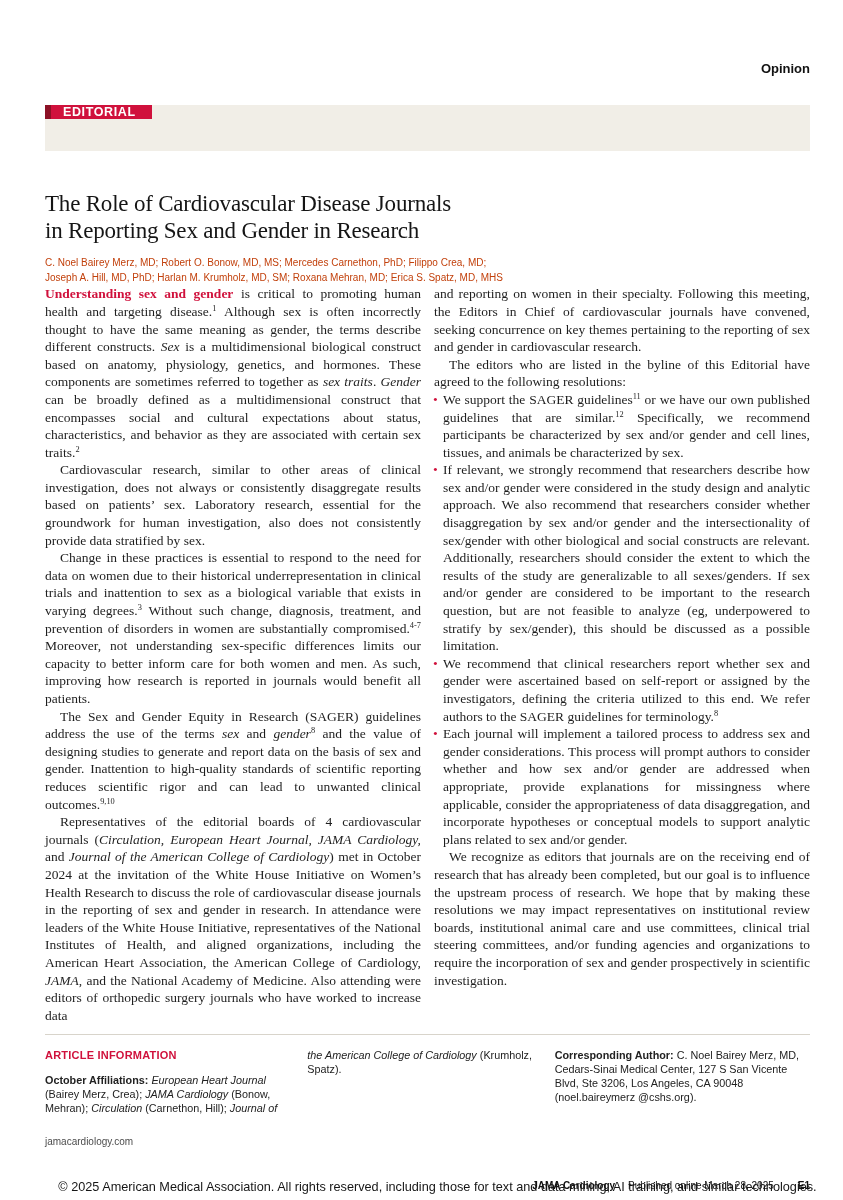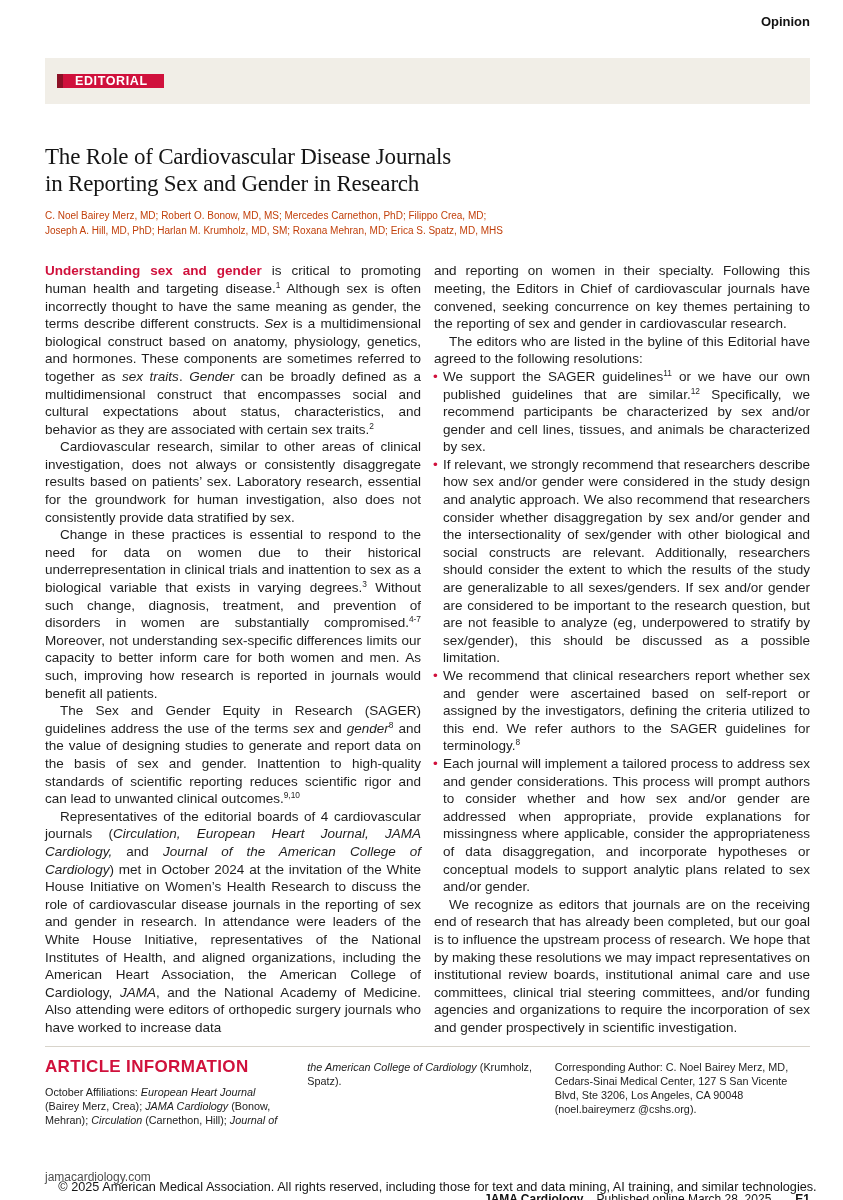--- a/index.html
+++ b/index.html
@@ -10,54 +10,54 @@
     --ink:#1c1c1c;
   }
   *{box-sizing:border-box;}
   html,body{margin:0;padding:0;}
   body{
     width:843px;height:1200px;position:relative;overflow:hidden;
     background:#ffffff;color:var(--ink);
     font-family:"Liberation Sans",sans-serif;
   }
   .content{padding:0 33px 0 45px;}
-  .opinion{padding-top:14px;text-align:right;font-weight:bold;font-size:13px;color:#111;}
-  .badge-bar{margin-top:29px;height:46px;background:var(--beige);display:flex;align-items:center;padding-left:12px;}
+  .opinion{padding-top:14px;text-align:right;font-weight:bold;font-size:13px;color:#111;margin-top:47px;}
+  .badge-bar{margin-top:29px;height:46px;background:var(--beige);display:flex;align-items:flex-start;}
   .badge{
     width:107px;background:var(--red);border-left:6px solid var(--dark-red);
     display:flex;align-items:center;
   }
   .badge .kicker{color:#fff;font-weight:bold;font-size:12.5px;letter-spacing:.05em;padding-left:12px;}
   h1.title{
     margin:40px 0 0 0;font-family:"Liberation Serif",serif;font-weight:normal;
     font-size:23px;line-height:1.16;color:#151515;letter-spacing:-0.2px;
   }
   .authors{margin-top:11px;font-size:10px;line-height:1.5;color:#c2410c;}
   .body-cols{
-    display:flex;gap:13px;margin-top:24px;
-    font-family:Liberation Sans, sans-serif;font-size:13.5px;line-height:17.6px;color:#1e1e1e;
+    display:flex;gap:13px;
+    font-family:Liberation Serif, serif;font-size:13.5px;line-height:17.6px;color:#1e1e1e;
   }
   .col{flex:1;min-width:0;}
   .para{text-align:justify;margin:0;}
   .para.indent{text-indent:15px;}
   .bullet{position:relative;padding-left:9px;text-align:justify;margin:0;}
   .bullet::before{content:"\2022";position:absolute;left:-1px;top:0;color:var(--red);}
   sup{font-size:0.62em;line-height:0;}
   .i{font-style:italic;}
-  .b{font-weight:normal;}
+  .b{font-weight:bold;}
   .rb{color:var(--red);font-weight:bold;}
   .info-rule{border:none;border-top:1px solid var(--rule);margin:10px 0 0 0;}
   .info-section{display:flex;gap:20px;padding-top:13px;min-height:76px;}
   .info-col{font-size:10.8px;line-height:14px;color:#222;}
   .info-col .para{text-align:left;}
   .info-col-1{width:243px;}
   .info-col-2{width:228px;}
   .info-col-3{width:256px;}
-  .info-heading{color:var(--red);font-weight:bold;font-size:17px;margin:0 0 11px 0;letter-spacing:.02em;}
-  .footer-bar{display:flex;align-items:center;margin-top:21px;font-size:12px;color:#111;}
+  .info-heading{color:var(--red);font-weight:bold;font-size:11px;margin:0 0 11px 0;letter-spacing:.02em;}
+  .footer-bar{display:flex;align-items:flex-start;margin-top:21px;font-size:10px;color:#111;}
   .footer-site{color:#4c4c4c;text-decoration:none;}
   .footer-right{margin-left:auto;display:flex;align-items:baseline;}
   .footer-journal{font-weight:bold;}
   .footer-published{margin-left:13px;}
   .footer-page{font-weight:bold;margin-left:24px;margin-top:44px;}
   .copyright{
     position:absolute;left:16px;bottom:6px;width:100%;
     text-align:center;font-size:12.7px;color:#161616;
   }
 </style>

